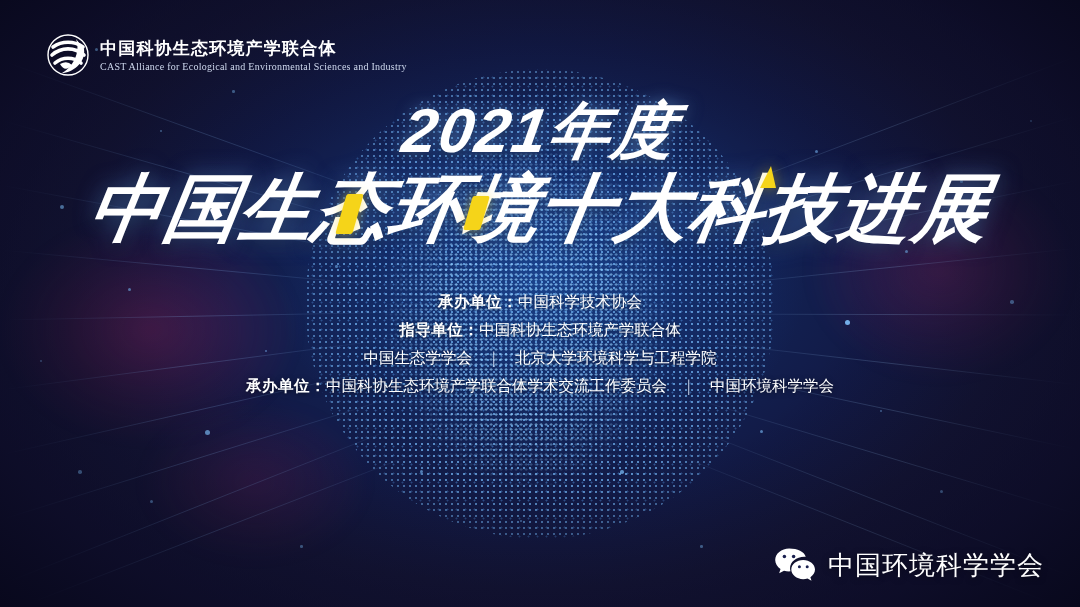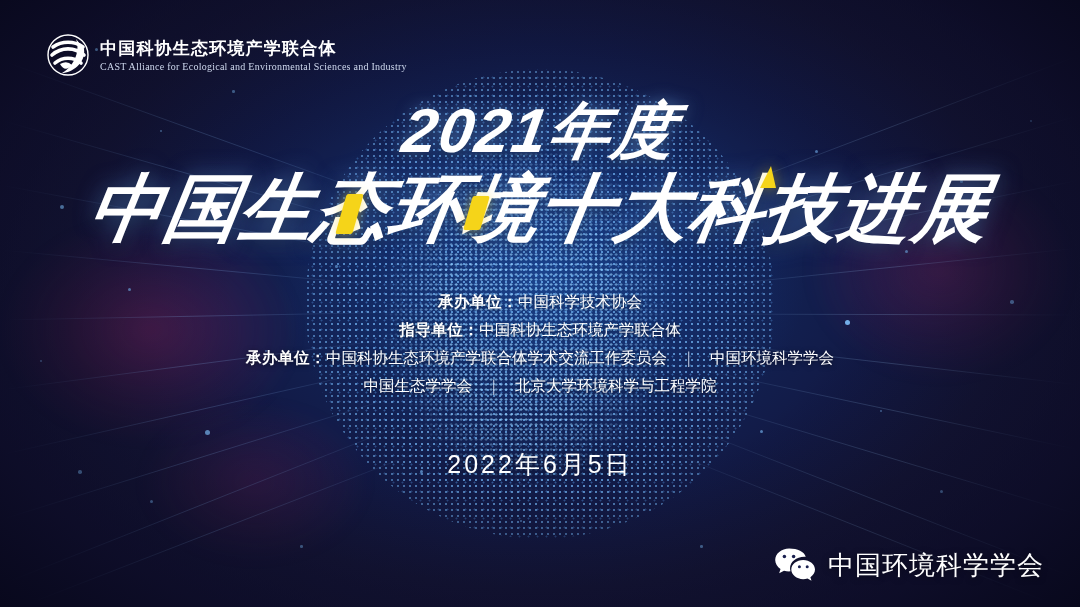--- a/index.html
+++ b/index.html
@@ -279,28 +279,27 @@
   </div>
 
   <div class="orgs">
     <div class="org-line">
       <span class="org-label">承办单位：</span><span>中国科学技术协会</span>
     </div>
     <div class="org-line">
       <span class="org-label">指导单位：</span><span>中国科协生态环境产学联合体</span>
     </div>
     <div class="org-line">
+      <span>中国生态学学会</span><span class="org-sep">｜</span><span>北京大学环境科学与工程学院</span>
+    </div>
+    <div class="org-line">
       <span class="org-label">承办单位：</span><span>中国科协生态环境产学联合体学术交流工作委员会</span><span class="org-sep">｜</span><span>中国环境科学学会</span>
     </div>
-    <div class="org-line">
-      <span>中国生态学学会</span><span class="org-sep">｜</span><span>北京大学环境科学与工程学院</span>
-    </div>
-  </div>
-
-  <div class="date">2022年6月5日</div>
+  </div>
+
 
   <div class="wechat">
     <svg class="wechat-icon" viewBox="0 0 42 36">
       <path d="M15.2 1.6 C7.4 1.6 1.2 6.8 1.2 13.1 c0 3.6 2.1 6.8 5.3 8.9 l-1.3 4.2 4.8 -2.5 c1.6 .45 3.3 .7 5.2 .7 .45 0 .9 -.02 1.3 -.05 -.3 -1 -.45 -2 -.45 -3.1 0 -6.4 6.3 -11.6 14.2 -11.6 .5 0 1 .03 1.5 .08 C30.4 4.9 23.5 1.6 15.2 1.6 Z" fill="#ffffff"></path>
       <circle cx="10.4" cy="9.6" r="1.75" fill="#1a2050"></circle>
       <circle cx="19.6" cy="9.6" r="1.75" fill="#1a2050"></circle>
       <path d="M41 22.6 c0 -5.3 -5.3 -9.6 -11.8 -9.6 -6.6 0 -11.9 4.3 -11.9 9.6 0 5.3 5.3 9.6 11.9 9.6 1.5 0 2.9 -.2 4.3 -.6 l4 2.1 -1.1 -3.5 c2.8 -1.8 4.6 -4.5 4.6 -7.6 Z" fill="#ffffff"></path>
       <circle cx="25.4" cy="19.8" r="1.5" fill="#1a2050"></circle>
       <circle cx="33.2" cy="19.8" r="1.5" fill="#1a2050"></circle>
     </svg>

